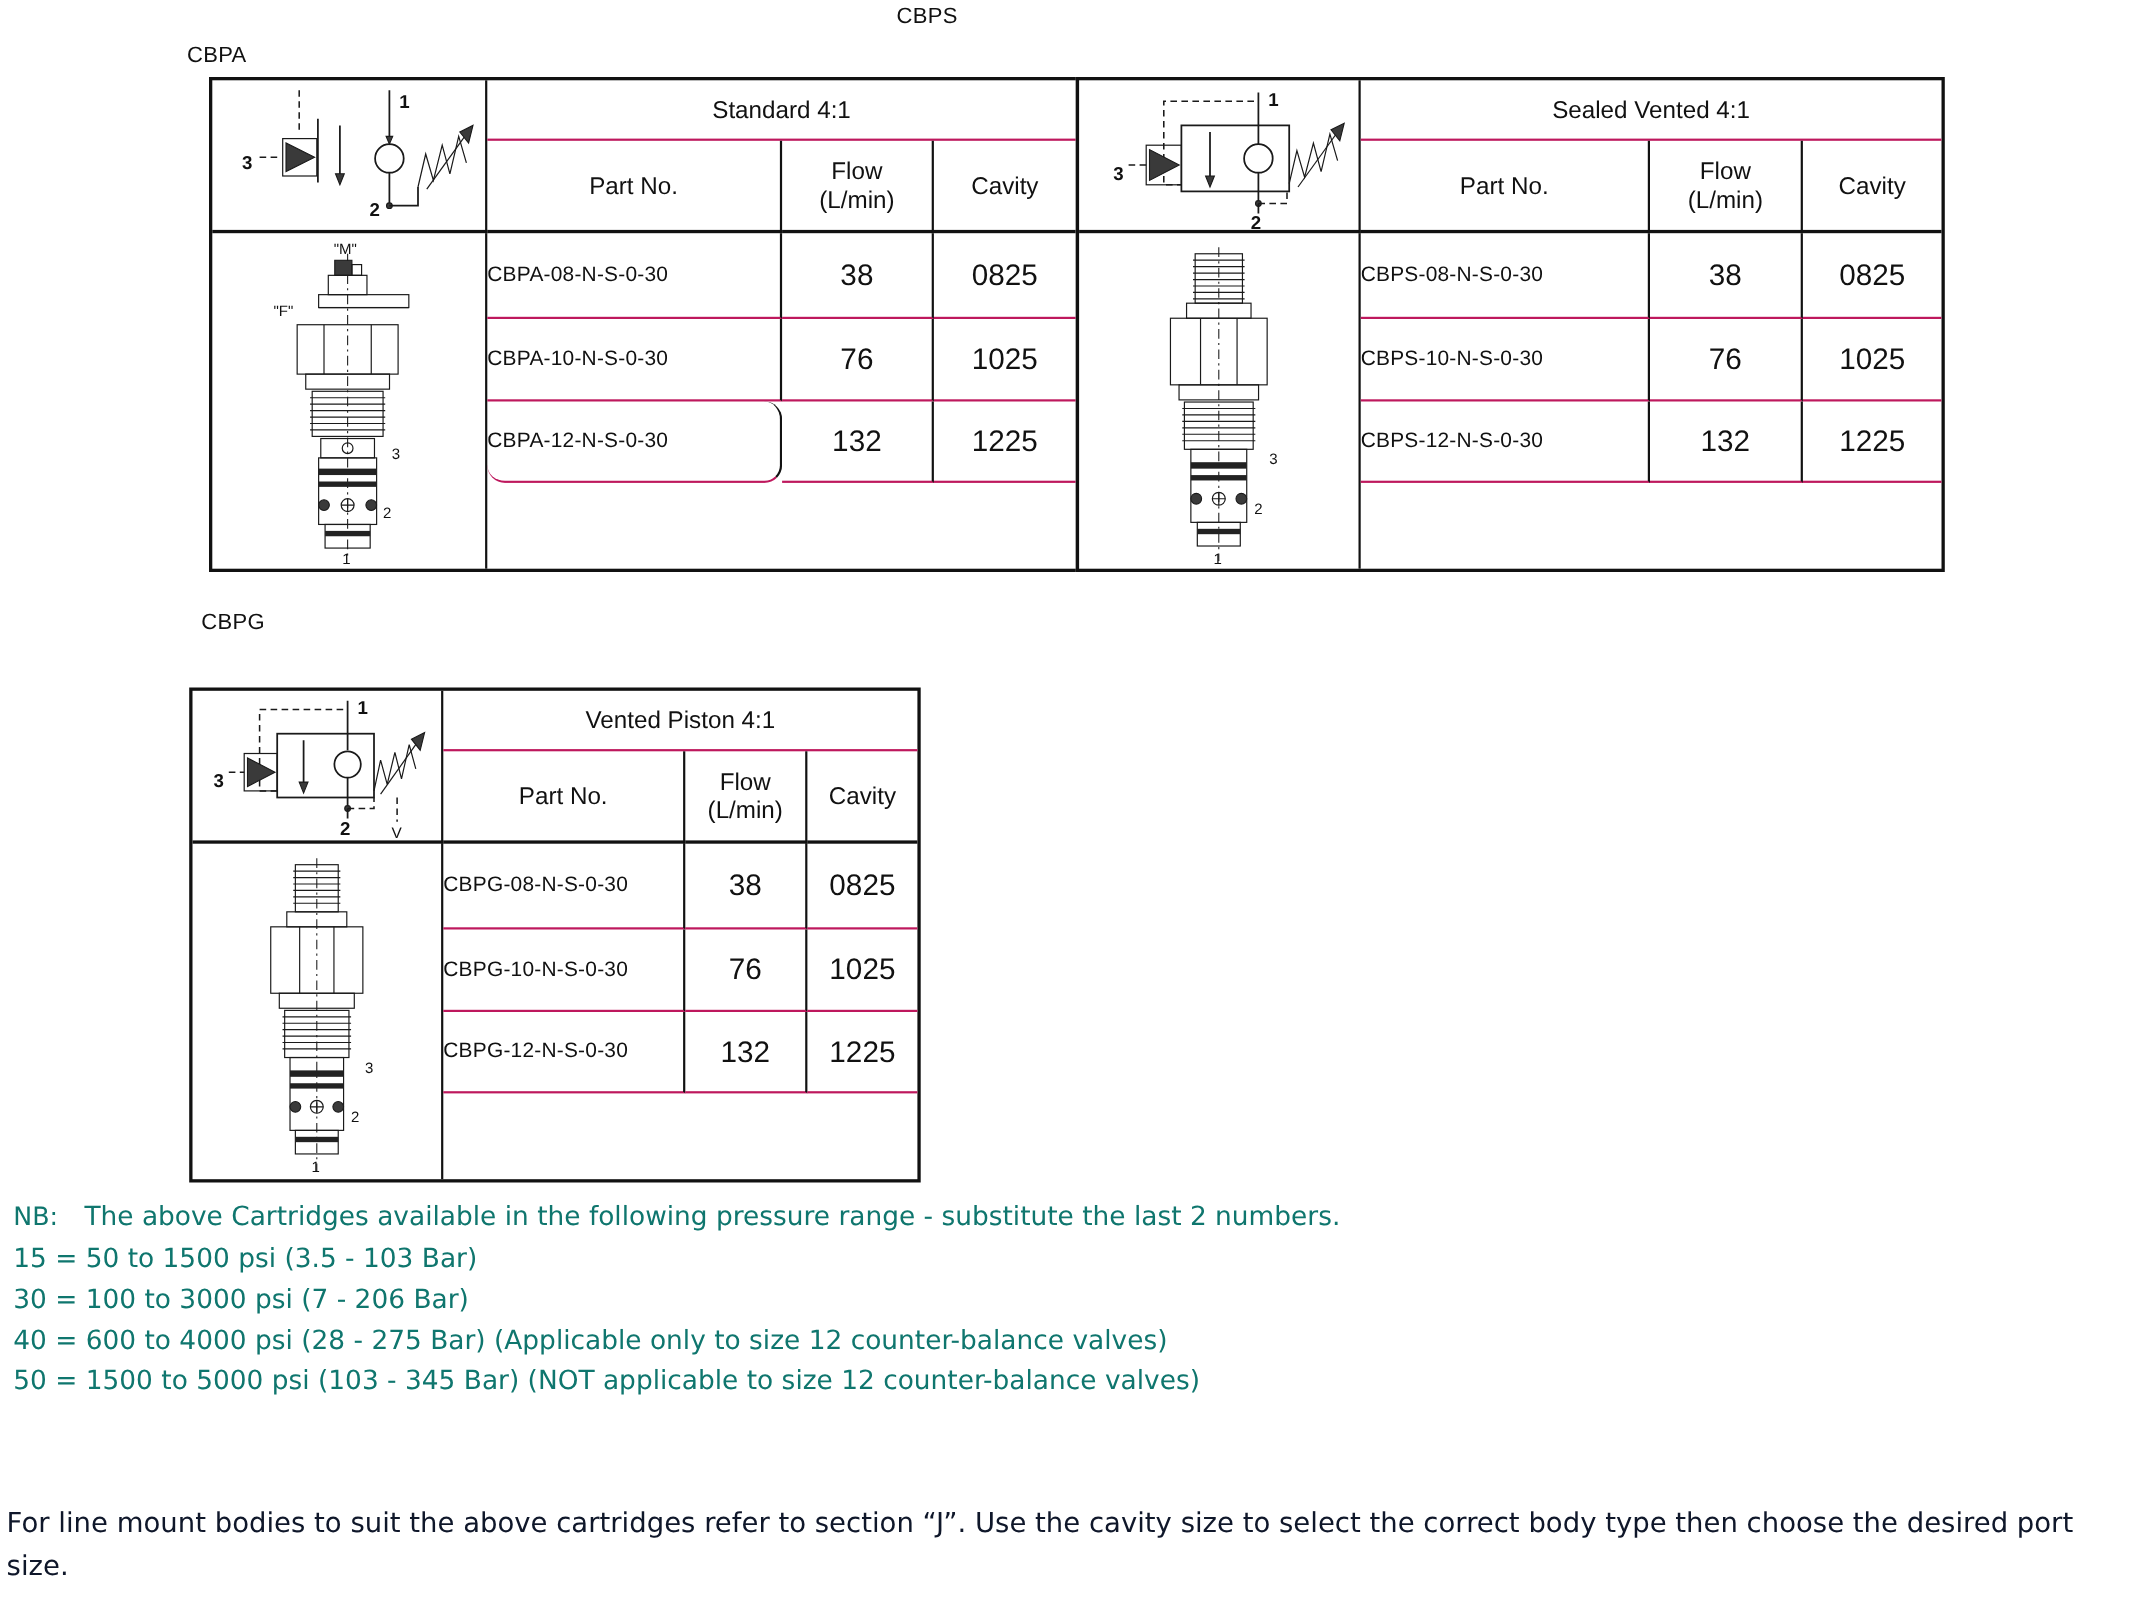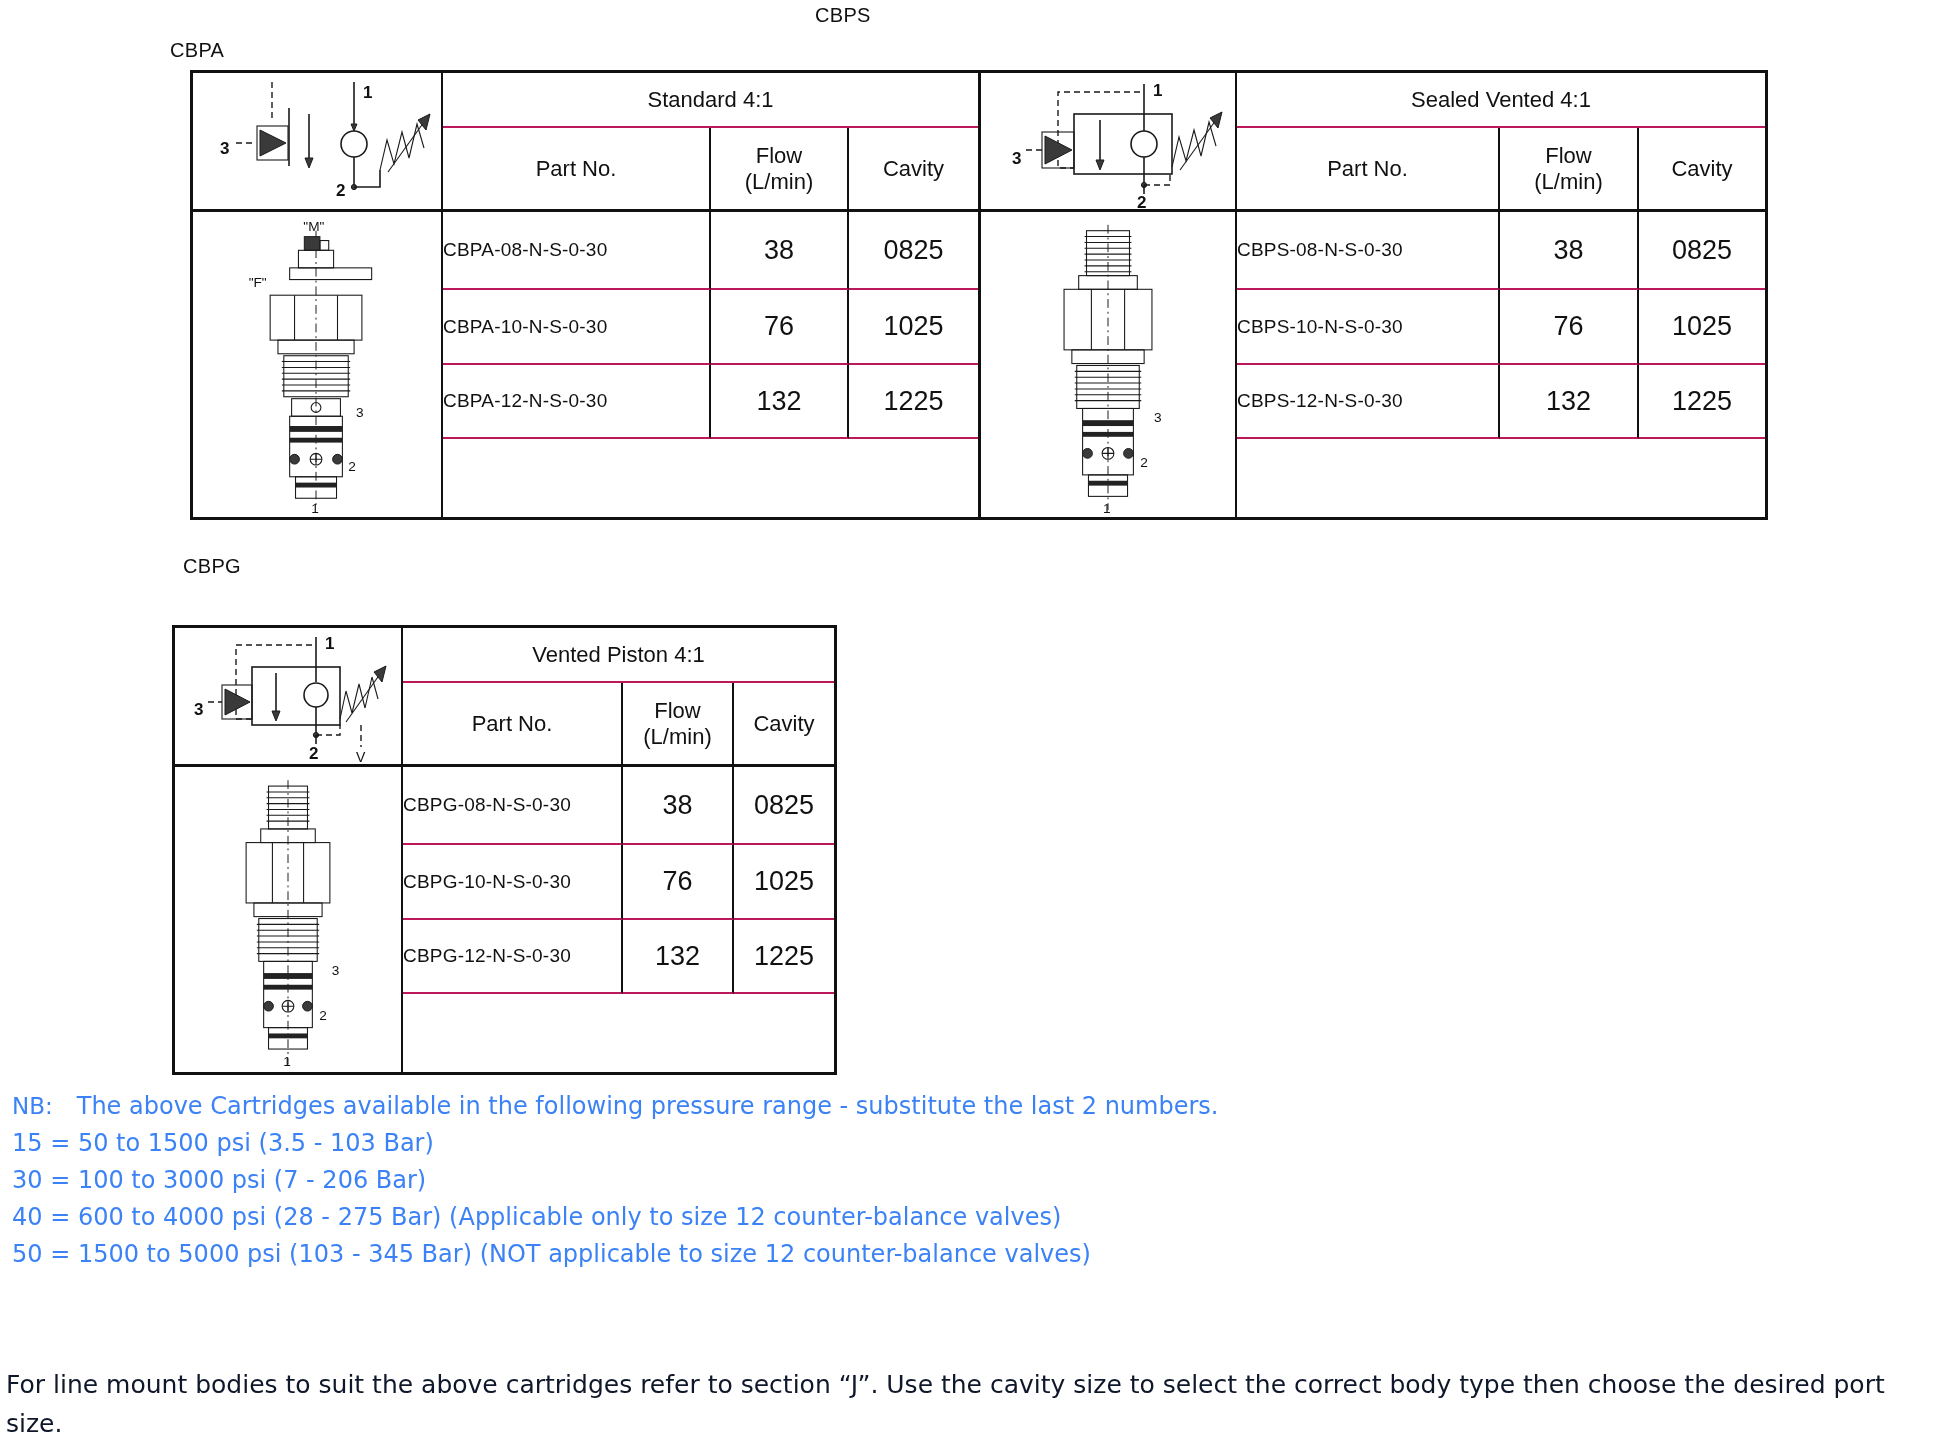--- a/index.html
+++ b/index.html
@@ -42,21 +42,21 @@
     font-size:19px;
     letter-spacing:0.2px;
   }
   .num{font-size:27px;}
   .sym-cell svg, .drw-cell svg{display:block;}
   .notes{
     position:absolute;
     left:12px;
     font-family:"DejaVu Sans", sans-serif;
     font-size:24px;
-    color:#3b82f6;
+    color:#0f766e;
     line-height:37px;
     white-space:nowrap;
   }
   .nb-line .nb-rest{margin-left:24px;}
   .nb-line .nb-lbl{font-size:23px;}
   .footer{
     position:absolute;
     left:6px;
     width:1910px;
     font-family:"DejaVu Sans", sans-serif;
@@ -150,21 +150,21 @@
         <text class="drwTxt" x="120" y="305">1</text>
       </svg>
     </div>
 
     <div class="c br bb part" style="grid-column:2;grid-row:3;">CBPA-08-N-S-0-30</div>
     <div class="c br bb num" style="grid-column:3;grid-row:3;">38</div>
     <div class="c bb num" style="grid-column:4;grid-row:3;">0825</div>
     <div class="c br bb part" style="grid-column:2;grid-row:4;">CBPA-10-N-S-0-30</div>
     <div class="c br bb num" style="grid-column:3;grid-row:4;">76</div>
     <div class="c bb num" style="grid-column:4;grid-row:4;">1025</div>
-    <div class="c br bb part" style="grid-column:2;grid-row:5;">CBPA-12-N-S-0-30</div>
+    <div class="c br bb part" style="grid-column:2;grid-row:5;border-radius:16px;">CBPA-12-N-S-0-30</div>
     <div class="c br bb num" style="grid-column:3;grid-row:5;">132</div>
     <div class="c bb num" style="grid-column:4;grid-row:5;">1225</div>
     <div class="c" style="grid-column:2/5;grid-row:6;"></div>
   </div>
 
   <div class="vtable" style="left:978px;top:70px;width:790px;height:450px;grid-template-columns:256px 263px 139px 1fr;grid-template-rows:55px 84px 78px 75px 74px 1fr;">
     <div class="c br bbT sym-cell" style="grid-column:1;grid-row:1/3;">
       <svg width="252" height="135" viewBox="0 0 252 135">
         <path class="schDash" d="M158 18 H76 V94 H92"></path>
         <rect class="sch" x="92" y="40" width="98" height="60"></rect>

